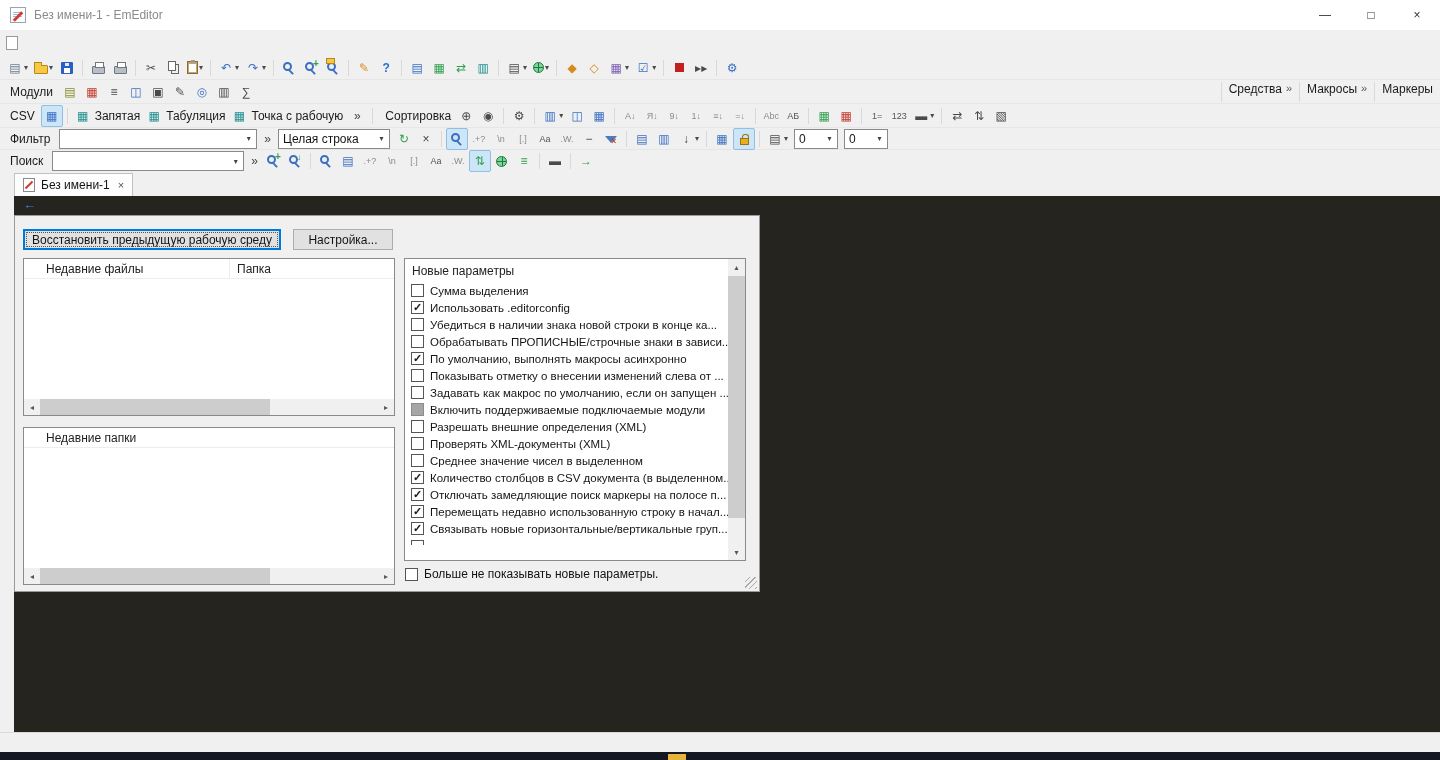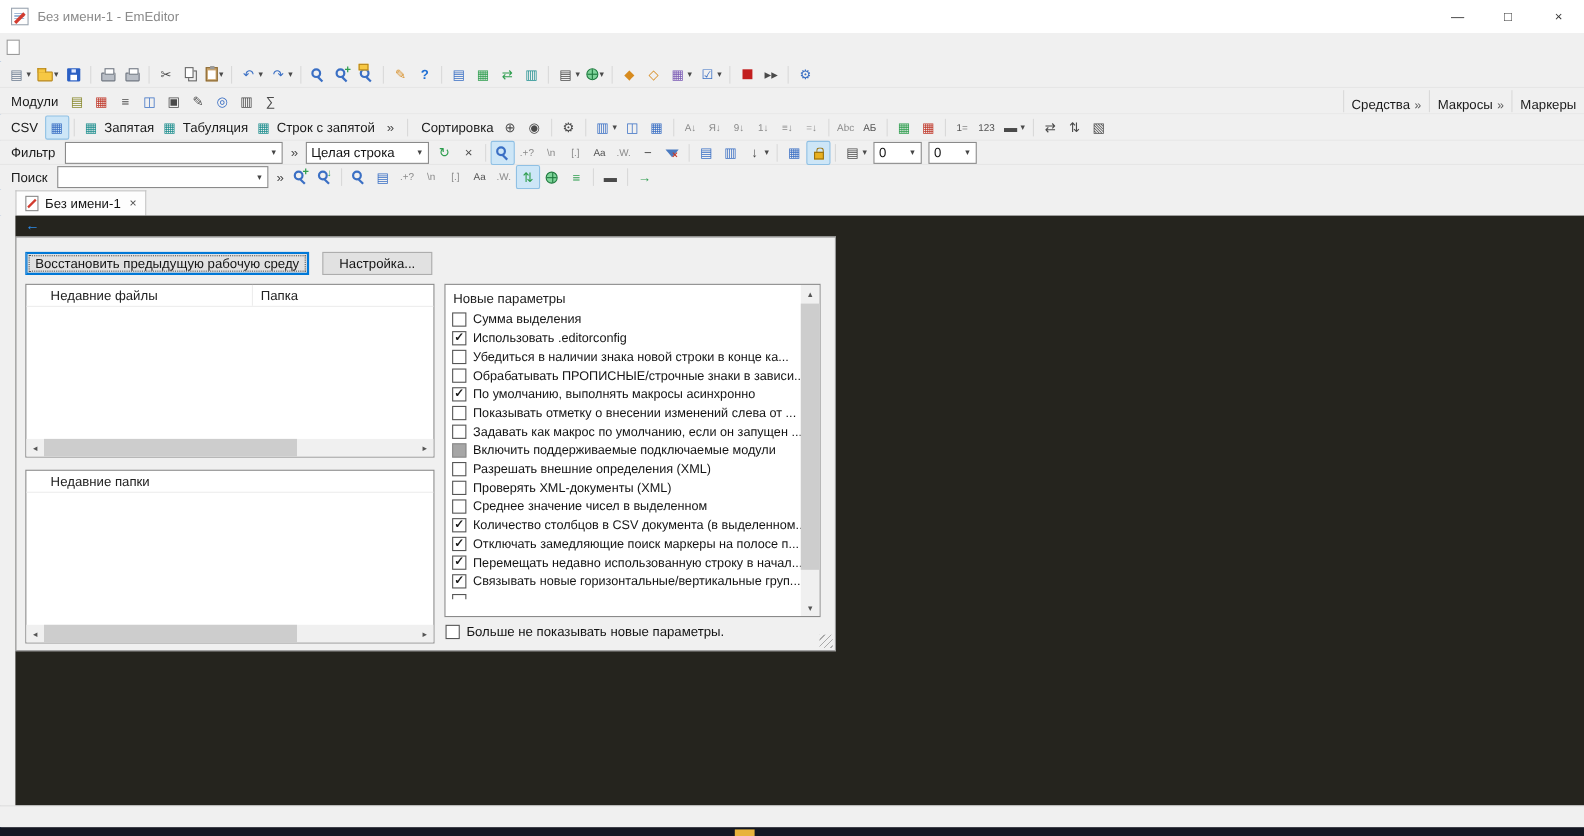--- a/index.html
+++ b/index.html
@@ -68,21 +68,21 @@
   .mag-folder .ic::before{content:"";position:absolute;left:-3px;top:-6px;width:7px;height:4px;background:#f7c843;border:1px solid #b8871b}
   .globe .ic{width:11px;height:11px;border-radius:50%;border:1px solid #1f7a3f;background:#7fd49a;position:relative}
   .globe .ic::before{content:"";position:absolute;top:45%;left:0;right:0;height:1px;background:#1f7a3f}
   .globe .ic::after{content:"";position:absolute;left:45%;top:0;bottom:0;width:1px;background:#1f7a3f}
   .lock .ic{width:9px;height:7px;background:#e8b021;border:1px solid #9a7310;position:relative;margin-top:5px}
   .lock .ic::before{content:"";position:absolute;top:-5px;left:1px;width:5px;height:4px;border:1px solid #9a7310;border-bottom:none;border-radius:3px 3px 0 0}
   .funnel .ic{width:0;height:0;border-left:6px solid transparent;border-right:6px solid transparent;border-top:7px solid #4a7ac0;position:relative;margin-top:2px}
   .funnel .ic::after{content:"×";position:absolute;left:0;top:-10px;color:#c0392b;font-size:9px;font-weight:bold}
   
   .spacer{flex:1}
-  .right-bar{display:flex;align-items:flex-end;border-left:1px solid var(--line);padding:0 7px;height:20px}
+  .right-bar{display:flex;align-items:flex-start;border-left:1px solid var(--line);padding:0 7px;height:20px}
   .rb-label{font-size:12px;color:var(--txt);white-space:nowrap}
   .chev2{font-size:11px;color:#555;margin-left:4px}
   .chev2:empty{display:none}
   
   .combo{height:20px;background:#fff;border:1px solid #8a8a8a;display:flex;align-items:center;margin:0 3px;flex:none}
   .combo .val{flex:1;font-size:12px;padding:0 4px;color:#141414;white-space:nowrap;overflow:hidden}
   .combo .car{width:15px;align-self:stretch;display:flex;align-items:center;justify-content:center}
   .combo .car::after{content:"▾";font-size:8px;color:#444}
   .ovf{font-size:12px;color:#444;margin:0 4px}
 
@@ -368,21 +368,21 @@
         <span class="tb-item g-teal">
           <span class="ic">▦</span>
           <span class="lbl">Запятая</span>
         </span>
         <span class="tb-item g-teal">
           <span class="ic">▦</span>
           <span class="lbl">Табуляция</span>
         </span>
         <span class="tb-item g-teal">
           <span class="ic">▦</span>
-          <span class="lbl">Строк с запятой</span>
+          <span class="lbl">Точка с рабочую</span>
         </span>
         <span class="tb-item chev">
           <span class="ic">»</span>
         </span>
         <span class="tb-item sep">
           <span class="ic"></span>
         </span>
         <span class="tb-item plain">
           <span class="ic"></span>
           <span class="lbl">Сортировка</span>

